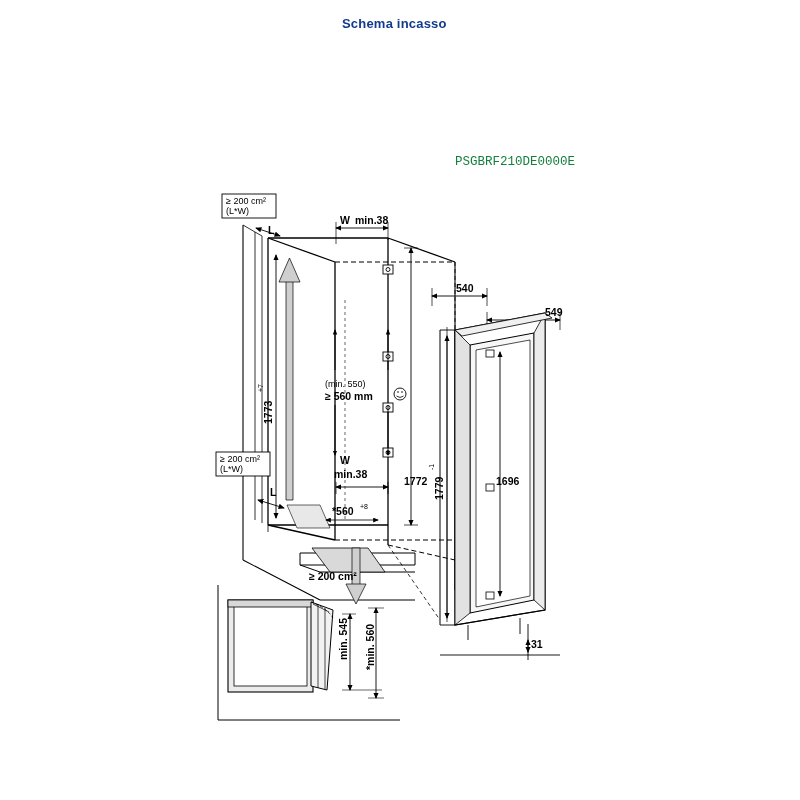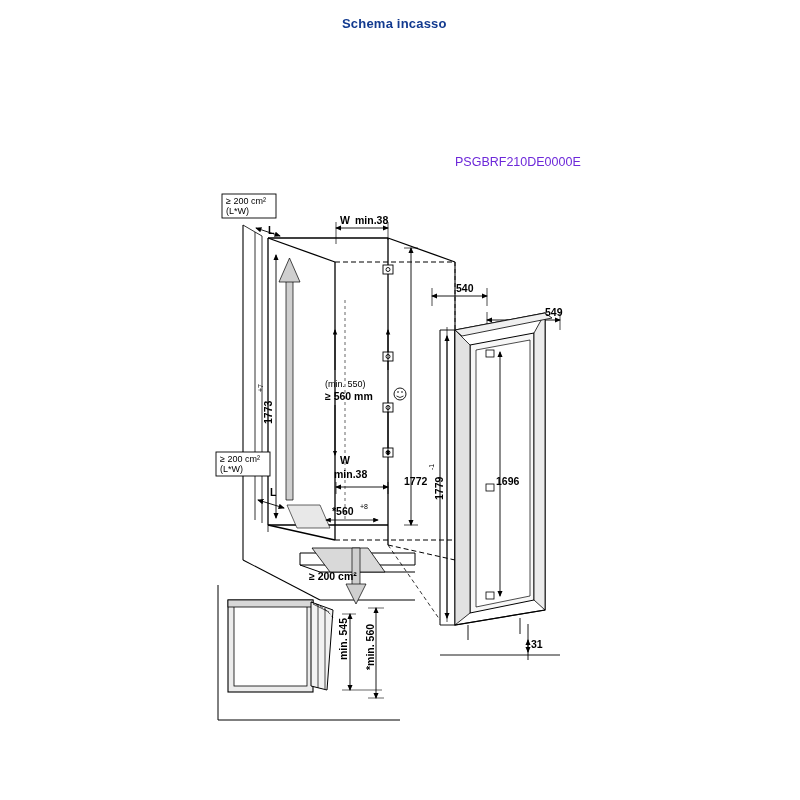--- a/index.html
+++ b/index.html
@@ -27,21 +27,22 @@
     font-size: 13px;
     font-weight: bold;
     color: #123a8f;
     letter-spacing: 0.2px;
   }
   .model-code {
     position: absolute;
     left: 455px;
     top: 155px;
     font-size: 12.5px;
-    color: #6d28d9;
+    color: #15803d;
+    font-family: Liberation Mono, monospace;
   }
   svg {
     position: absolute;
     left: 0;
     top: 0;
   }
   .lbl-b {
     font-family: "Liberation Sans", sans-serif;
     font-size: 10.5px;
     font-weight: bold;

